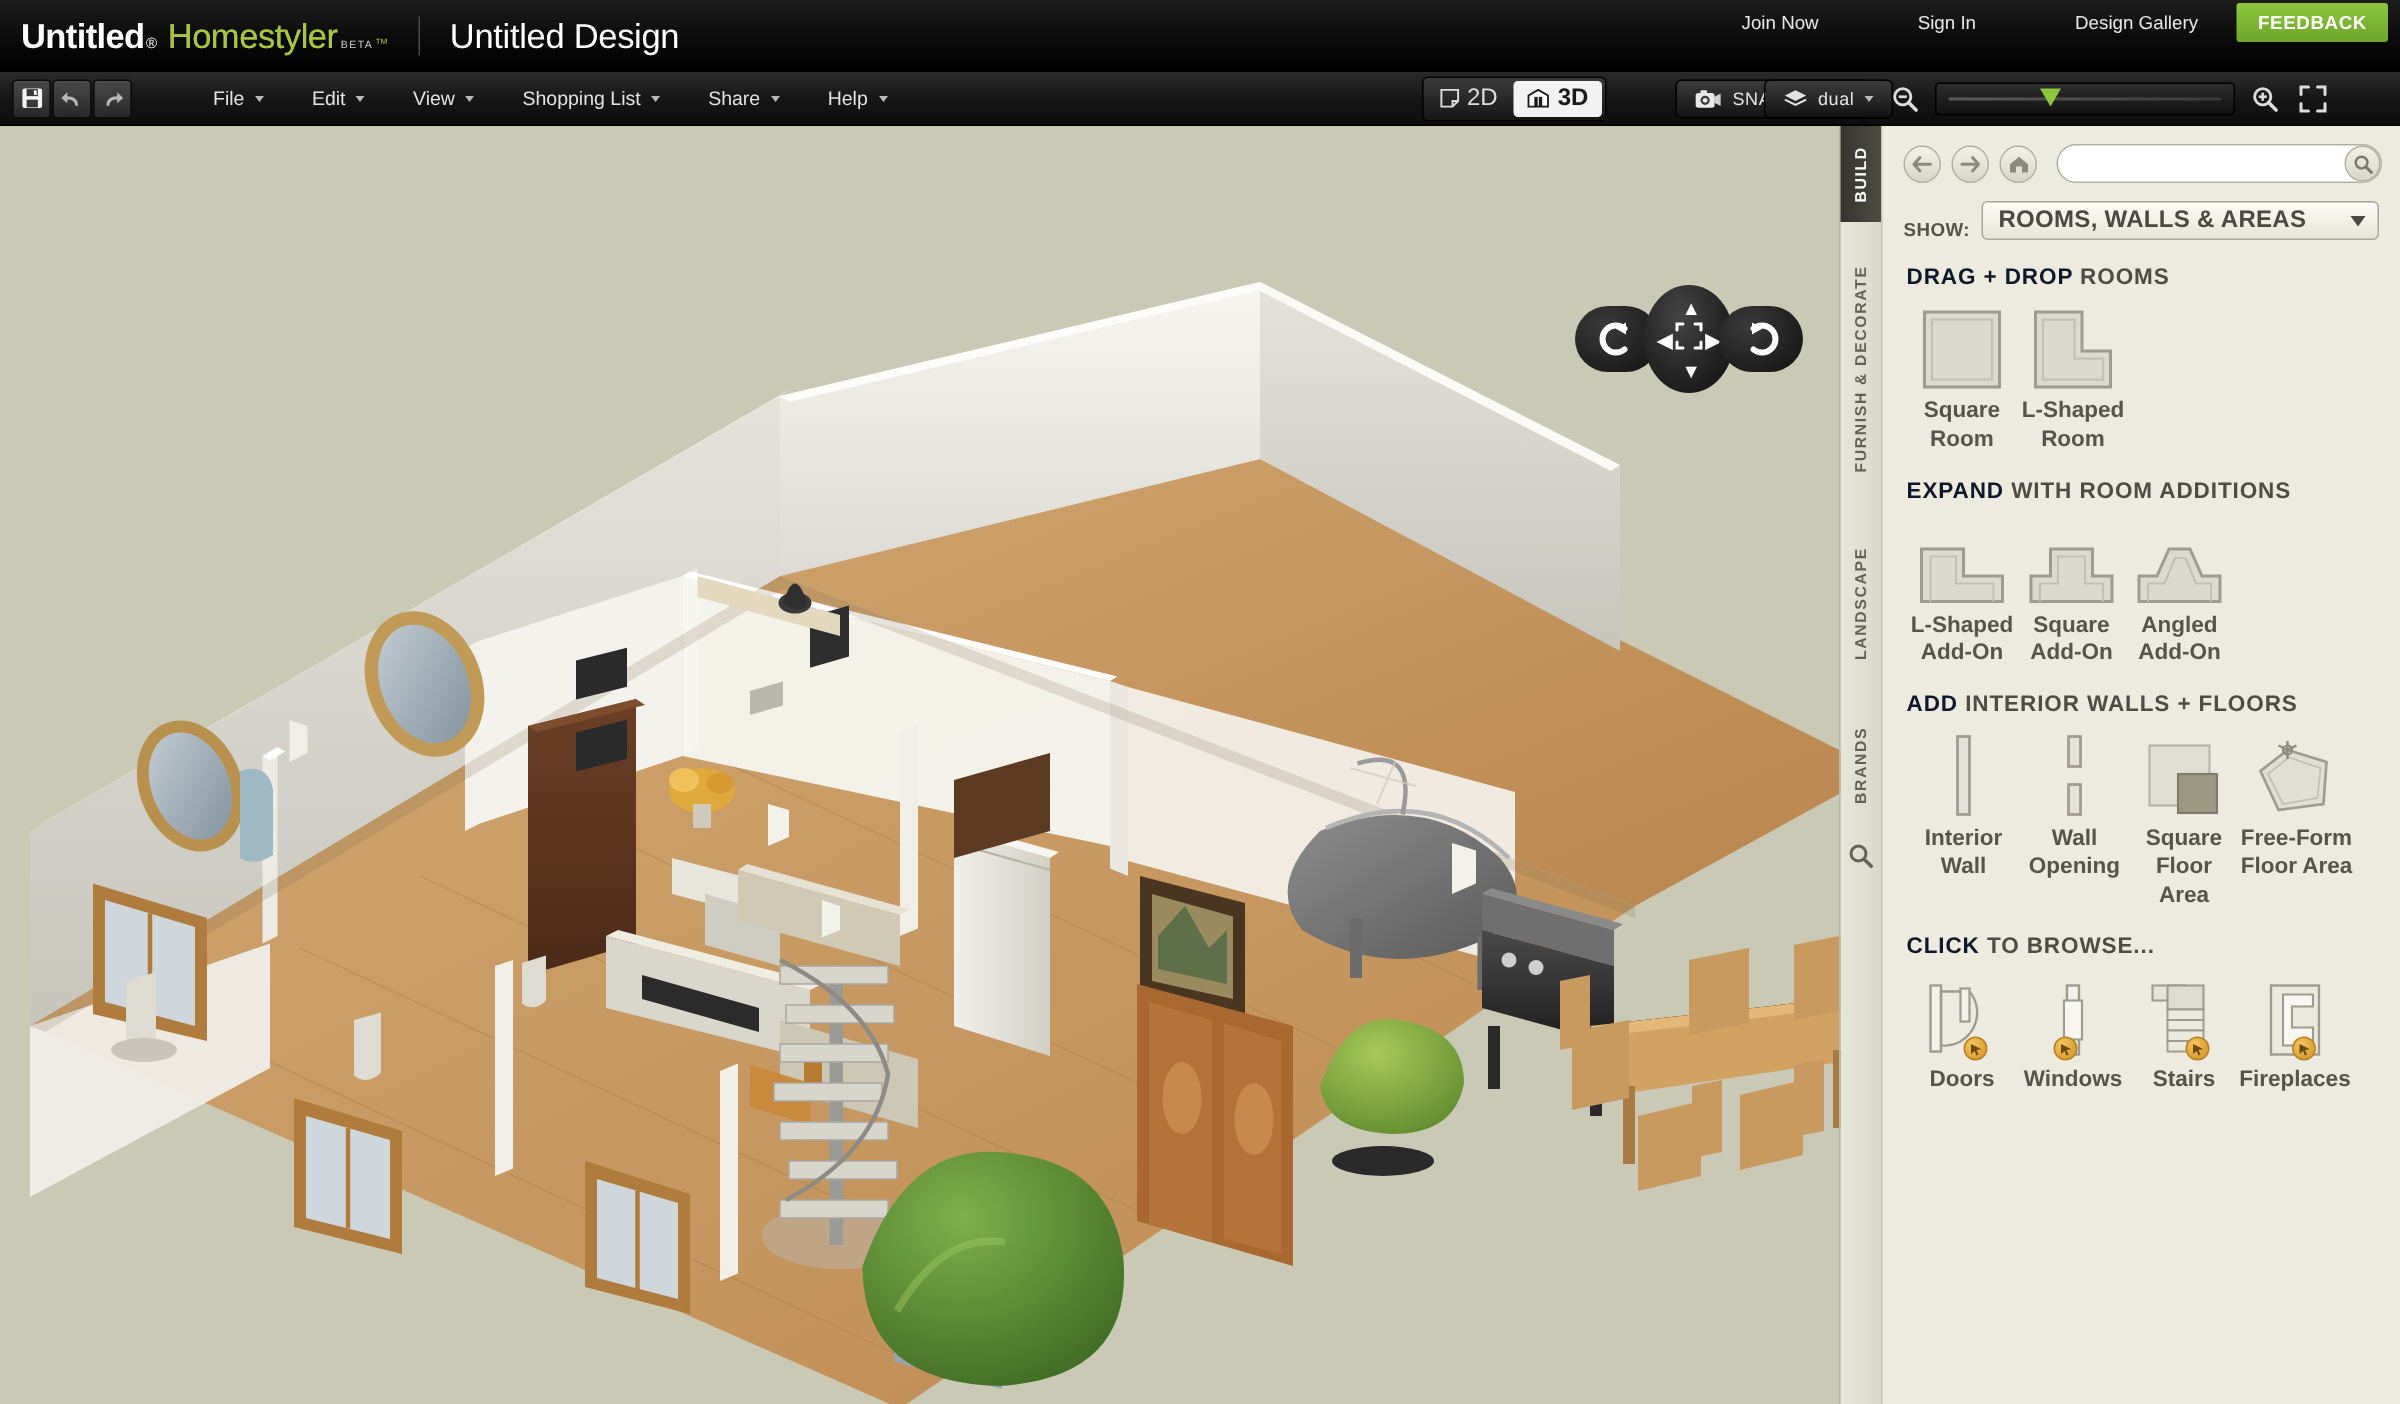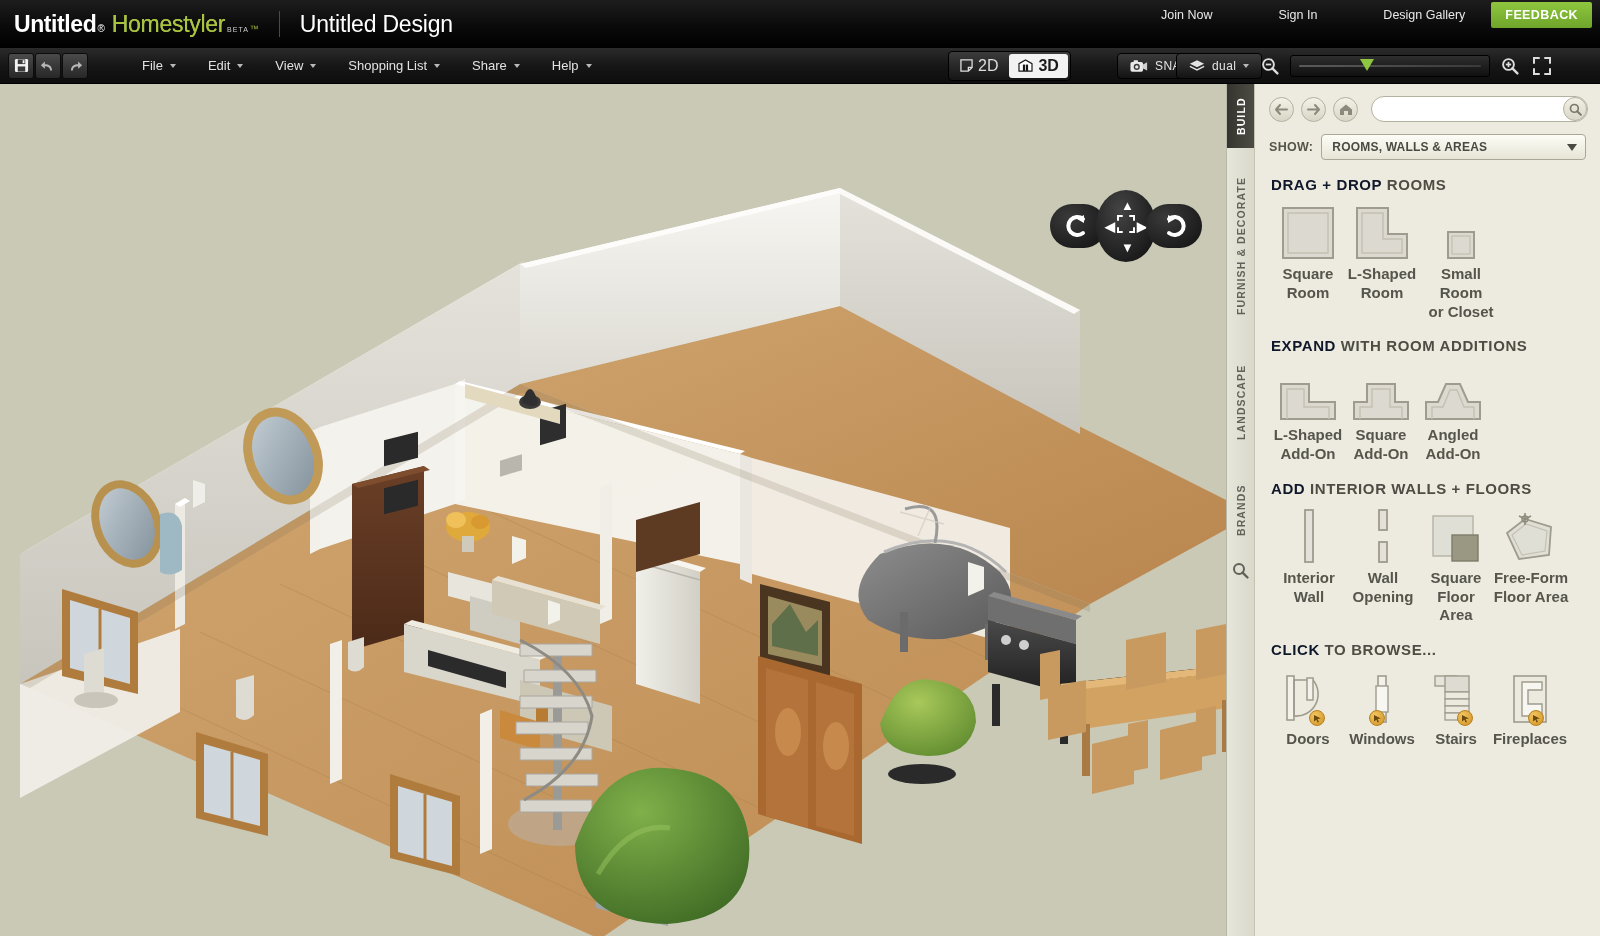--- a/index.html
+++ b/index.html
@@ -191,33 +191,33 @@
   }
   .search-btn {
     position: absolute; right: 1px; top: 1px; width: 24px; height: 24px;
     border-radius: 50%;
     background: linear-gradient(to bottom, #f2f0e6, #d9d7c7);
     border: 1px solid #b3b1a0;
     display: flex; align-items: center; justify-content: center; cursor: pointer;
   }
 
   .show-row {
-    display: flex; align-items: center; gap: 8px; padding: 12px 14px 0 14px;
+    display: flex; align-items: flex-end; gap: 8px; padding: 12px 14px 0 14px;
   }
   .show-label {
     font-size: 12.5px; font-weight: bold; color: #55544c; letter-spacing: 0.3px;
   }
   .select-box {
     flex: 1; height: 26px; border: 1px solid #a9a797; border-radius: 4px;
     background: linear-gradient(to bottom, #fdfcf6, #e7e5d6);
     display: flex; align-items: center; justify-content: space-between;
     padding: 0 2px 0 10px; cursor: pointer;
   }
   .select-val {
-    font-size: 12px; font-weight: bold; color: #4a4942; letter-spacing: 0.2px;
+    font-size: 16px; font-weight: bold; color: #4a4942; letter-spacing: 0.2px;
   }
   .select-arrow {
     width: 22px; height: 22px; border-left: 1px solid #bebca c;
     display: flex; align-items: center; justify-content: center;
   }
 
   .section { padding: 16px 14px 0 16px; }
   .section-title {
     font-size: 15px; font-weight: bold; letter-spacing: 0.6px;
     margin-bottom: 10px; white-space: nowrap;
@@ -784,30 +784,20 @@
         <div class="item" style="width:74px;">
           <div class="item-icon">
             <svg width="52" height="52" viewBox="0 0 52 52">
               <path d="M1 1 H32 V27 H51 V51 H1 Z" fill="#dcdad0" stroke="#9e9c8e" stroke-width="2"></path>
               <path d="M6 6 H27 V32 H46 V46 H6 Z" fill="none" stroke="#c3c1b3" stroke-width="1.5"></path>
             </svg>
           </div>
           <div class="item-label">L-Shaped
 Room</div>
         </div>
-        <div class="item" style="width:84px;">
-          <div class="item-icon">
-            <svg width="28" height="28" viewBox="0 0 28 28">
-              <rect x="1" y="1" width="26" height="26" fill="#dcdad0" stroke="#9e9c8e" stroke-width="2"></rect>
-              <rect x="5" y="5" width="18" height="18" fill="none" stroke="#c3c1b3" stroke-width="1.3"></rect>
-            </svg>
-          </div>
-          <div class="item-label">Small Room
-or Closet</div>
-        </div>
       </div>
     </div>
 
     <div class="section">
       <div class="section-title">
         <span class="t-accent">EXPAND</span>
         <span class="t-dark">WITH ROOM ADDITIONS</span>
       </div>
       <div class="items">
         <div class="item" style="width:74px;">

